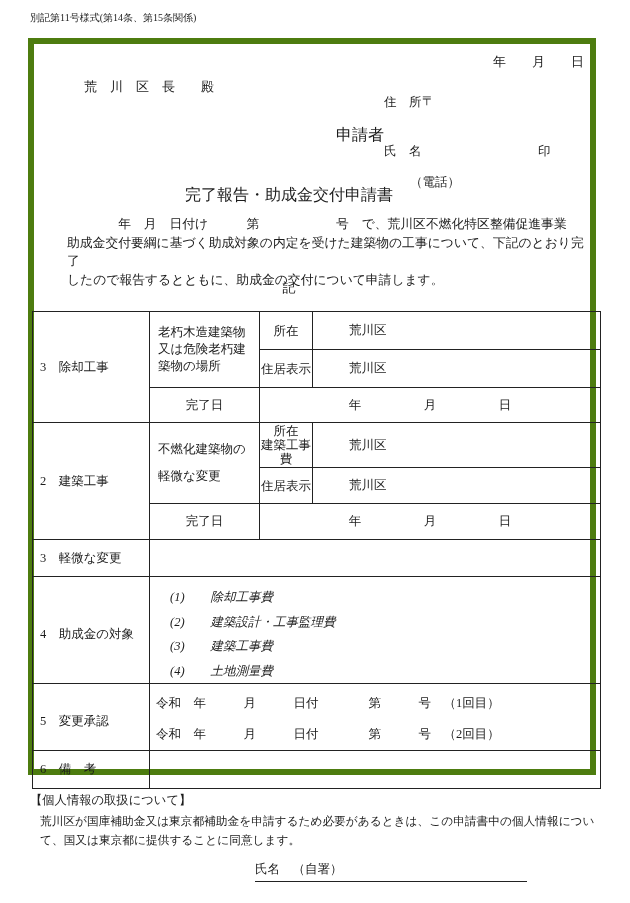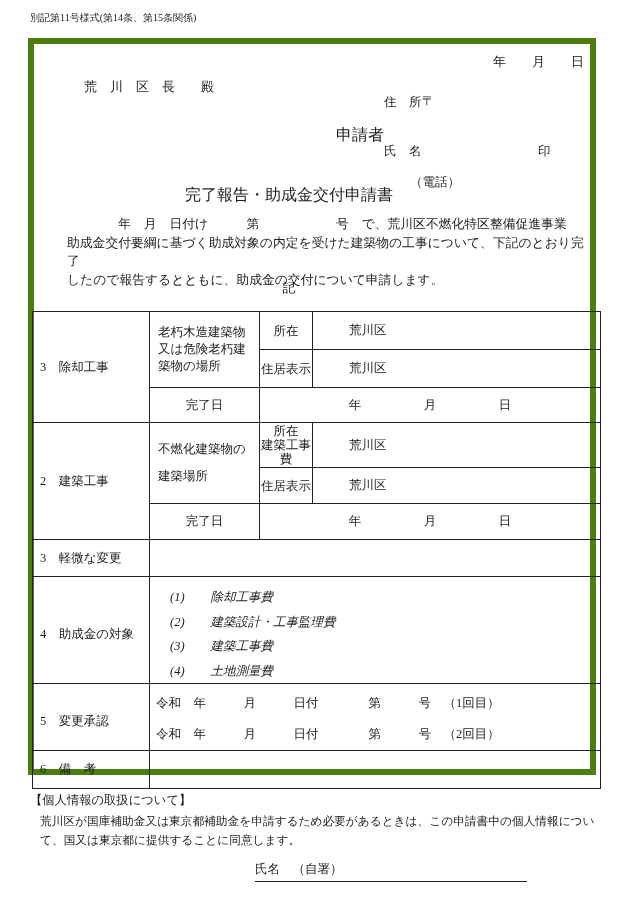--- a/index.html
+++ b/index.html
@@ -136,21 +136,21 @@
     </tr>
     <tr style="height:35px;">
       <td class="completion">完了日</td>
       <td colspan="2" class="ymd">年　　　　　月　　　　　日</td>
     </tr>
 
     <tr style="height:40px;">
       <td rowspan="3" class="num-label">2　建築工事</td>
       <td rowspan="2" class="place2">
         <div>不燃化建築物の</div>
-        <div>建築場所</div>
+        <div>軽微な変更</div>
       </td>
       <td class="site">
         <div>所在</div>
         <div>建築工事費</div>
       </td>
       <td class="value">荒川区</td>
     </tr>
     <tr style="height:36px;">
       <td class="site">住居表示</td>
       <td class="value">荒川区</td>

